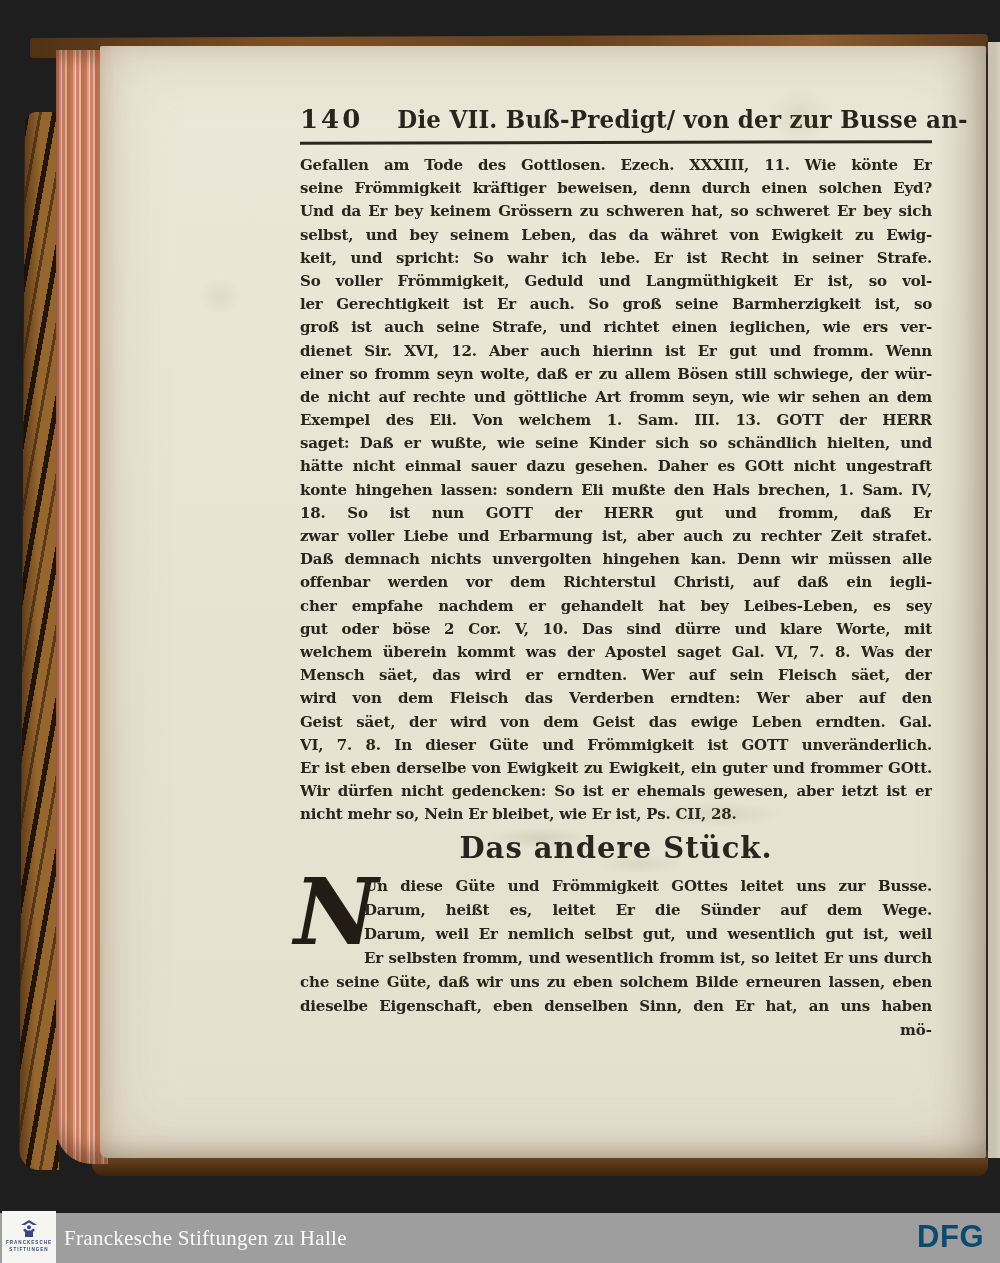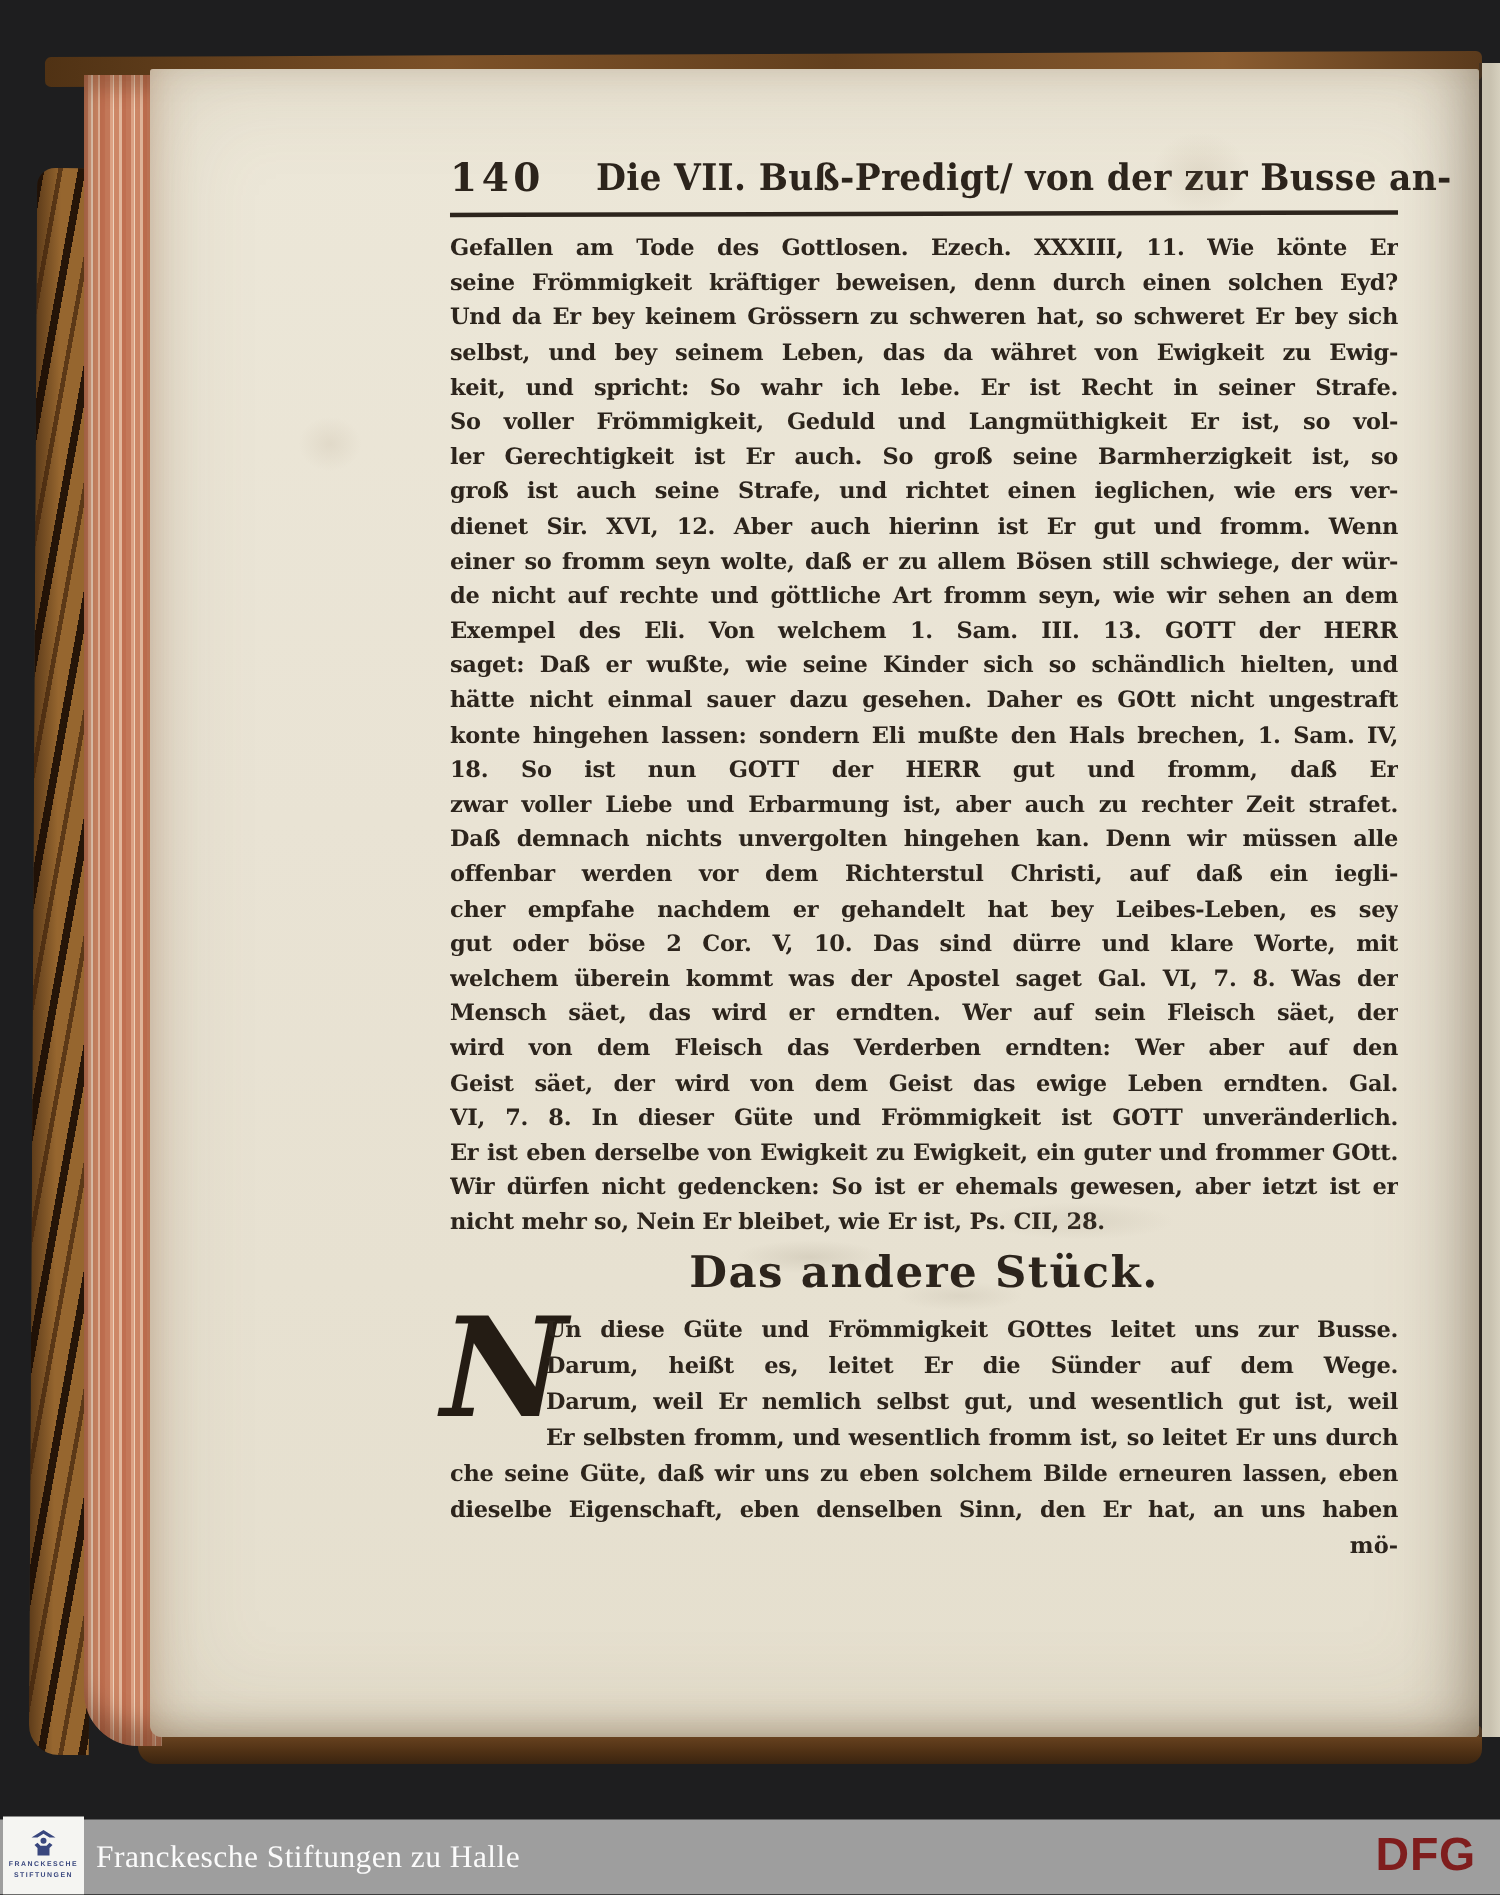--- a/index.html
+++ b/index.html
@@ -95,21 +95,21 @@
     font-family:"Liberation Sans",sans-serif;font-size:4.6px;font-weight:bold;
     letter-spacing:1px;color:#39477e;text-align:center;line-height:1.5;
   }
   .institution{
     position:absolute;left:64px;top:50%;transform:translateY(-50%);
     font-family:"Liberation Serif",serif;font-size:21px;color:#fbfbfb;letter-spacing:.3px;
   }
   .dfg{
     position:absolute;right:16px;top:50%;transform:translateY(-54%);
     font-family:"Liberation Sans",sans-serif;font-weight:bold;font-size:31px;
-    color:#7f1d1d;letter-spacing:.5px;
+    color:#0c4a6e;letter-spacing:.5px;
   }
 </style>
 </head>
 <body>
 
 <div class="book-top-edge"></div>
 <div class="book-bottom-edge"></div>
 <div class="spine"></div>
 <div class="page-edges"></div>
 <div class="facing-sliver"></div>

